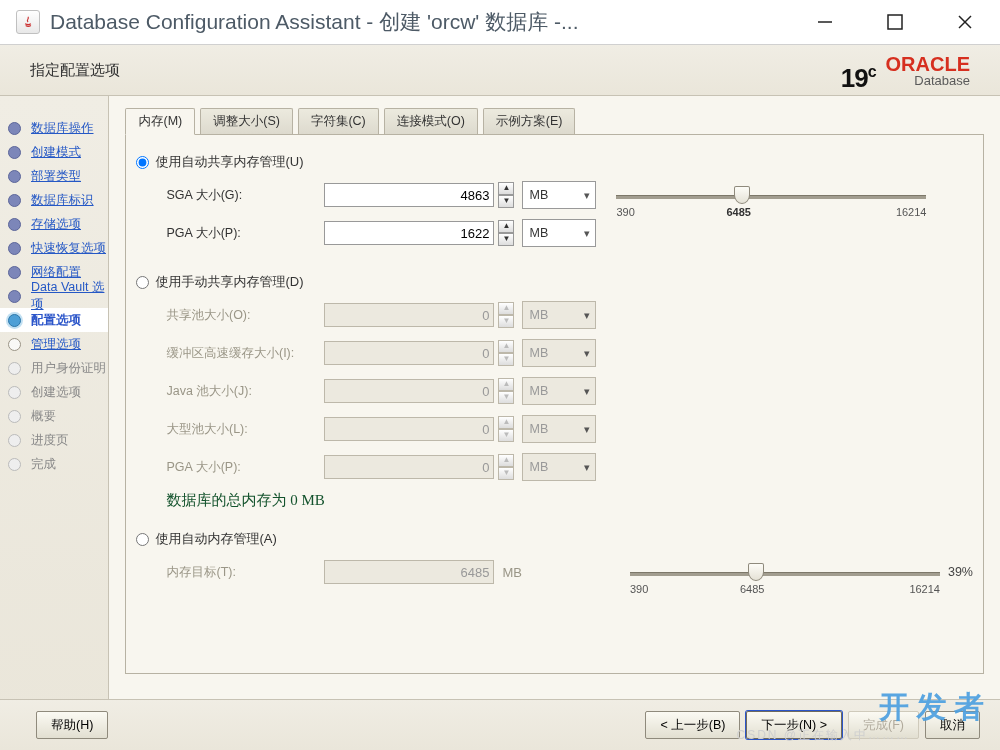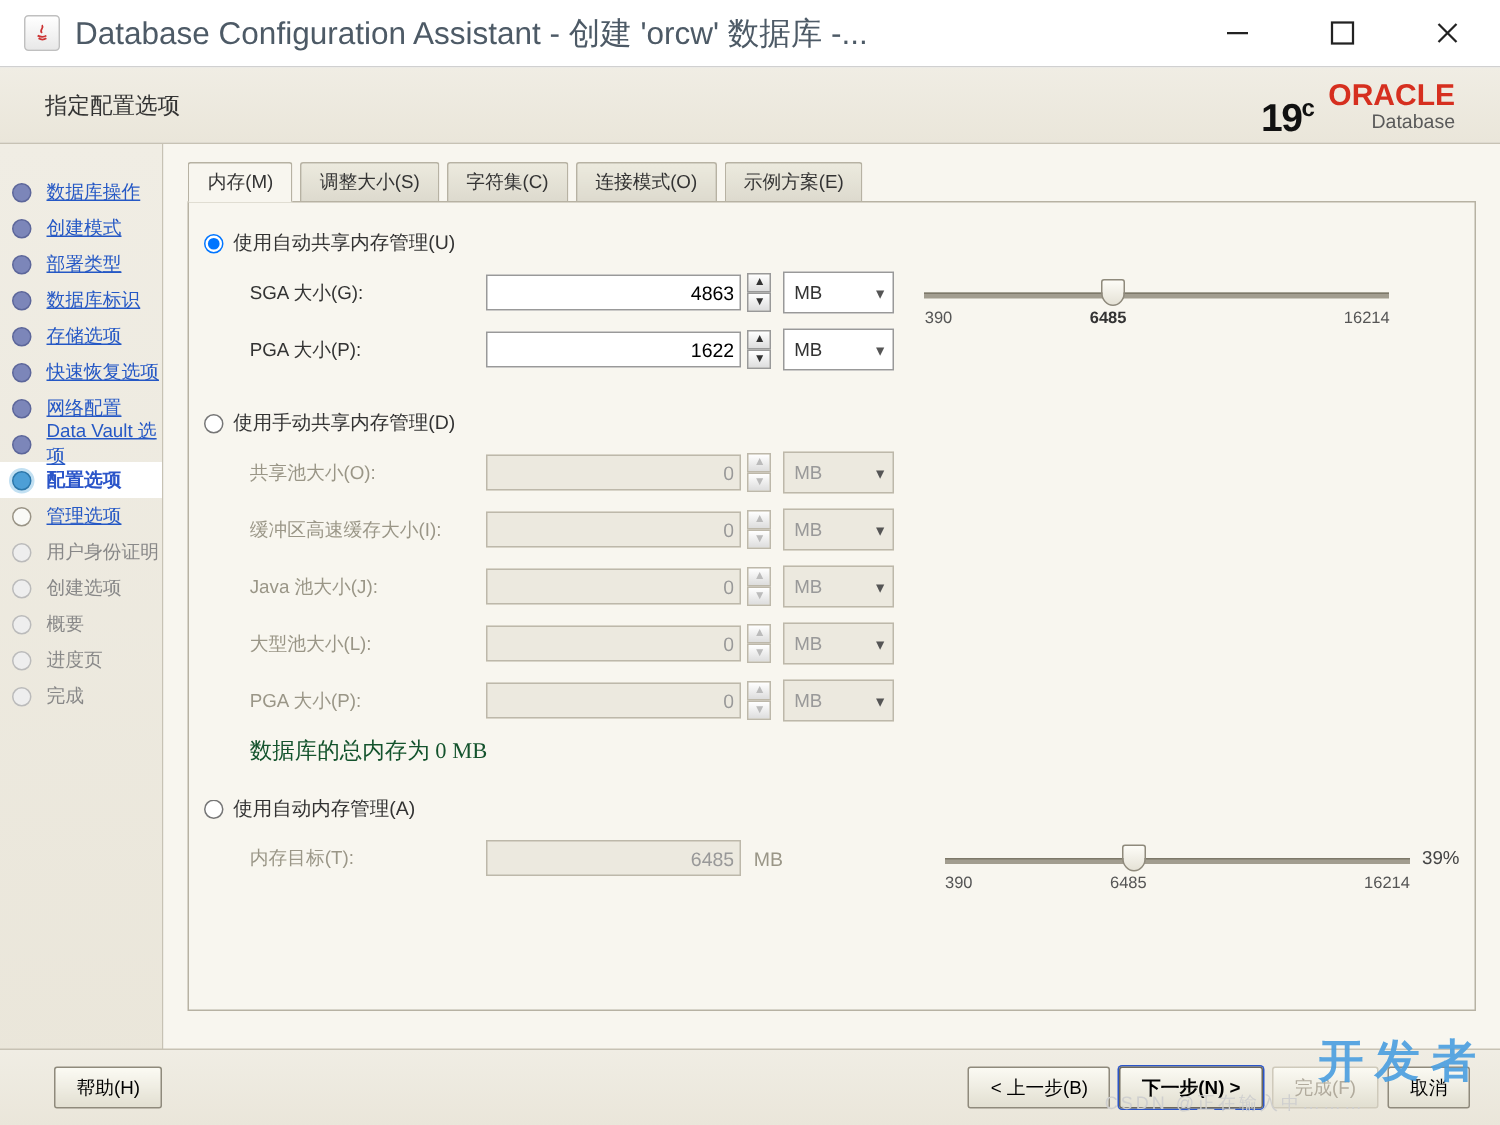--- a/index.html
+++ b/index.html
@@ -50,21 +50,21 @@
 .slider-track{height:3px;background:#a29d8f;border-top:1px solid #7d7869;margin-top:3px;}
 .slider-thumb{position:absolute;top:-6px;width:14px;height:16px;background:linear-gradient(#fdfcf7,#e5e2d6);border:1px solid #8f8a7c;border-radius:2px 2px 50% 50%;}
 .slider-label{position:absolute;top:14px;font-size:11px;color:#555;}
 .section-gap{height:12px;}
 .disabled-text{color:#9a9687;}
 .total-note{margin:10px 0 4px 30px;font-size:15px;color:#14532d;font-family:Liberation Serif, serif;}
 .footer{position:absolute;left:0;right:0;bottom:0;height:50px;background:linear-gradient(#f0ede4,#eae6da);border-top:1px solid #c7c2b4;display:flex;align-items:center;padding:0 20px 0 30px;}
 .footer .spacer{flex:1;}
 .btn{height:28px;padding:0 14px;border:1px solid #8f8a7c;background:linear-gradient(#fbfaf3,#e2dfd1);font-size:12.5px;margin-left:6px;border-radius:2px;cursor:pointer;}
 .btn.disabled{color:#b1ab9d;border-color:#cfcabb;}
-.btn.primary{border:1px solid #6f6a5d;box-shadow:0 0 0 1px #2b55c9;font-weight:bold;}
+.btn.primary{border:1px solid #6f6a5d;box-shadow:0 0 0 1px #2b55c9;}
 .watermark{position:absolute;right:16px;bottom:22px;font-size:30px;color:#4da0e0;font-weight:bold;opacity:.92;font-family:"SimSun",serif;}
 .csdn{position:absolute;right:90px;bottom:6px;font-size:12px;color:#cfcfcf;letter-spacing:2px;}
 .percent-lbl{font-size:12.5px;color:#444;}
 </style>
 </head>
 <body>
 
 <div class="window">
   <div class="titlebar">
     <div class="app-icon">

